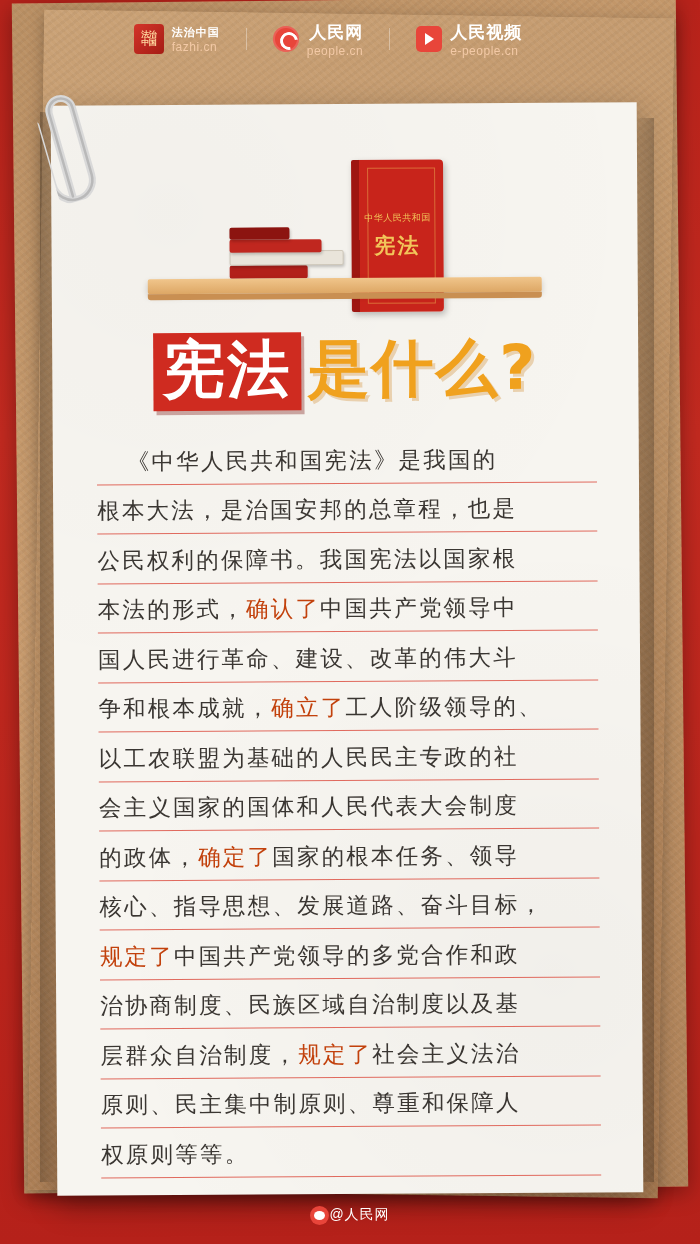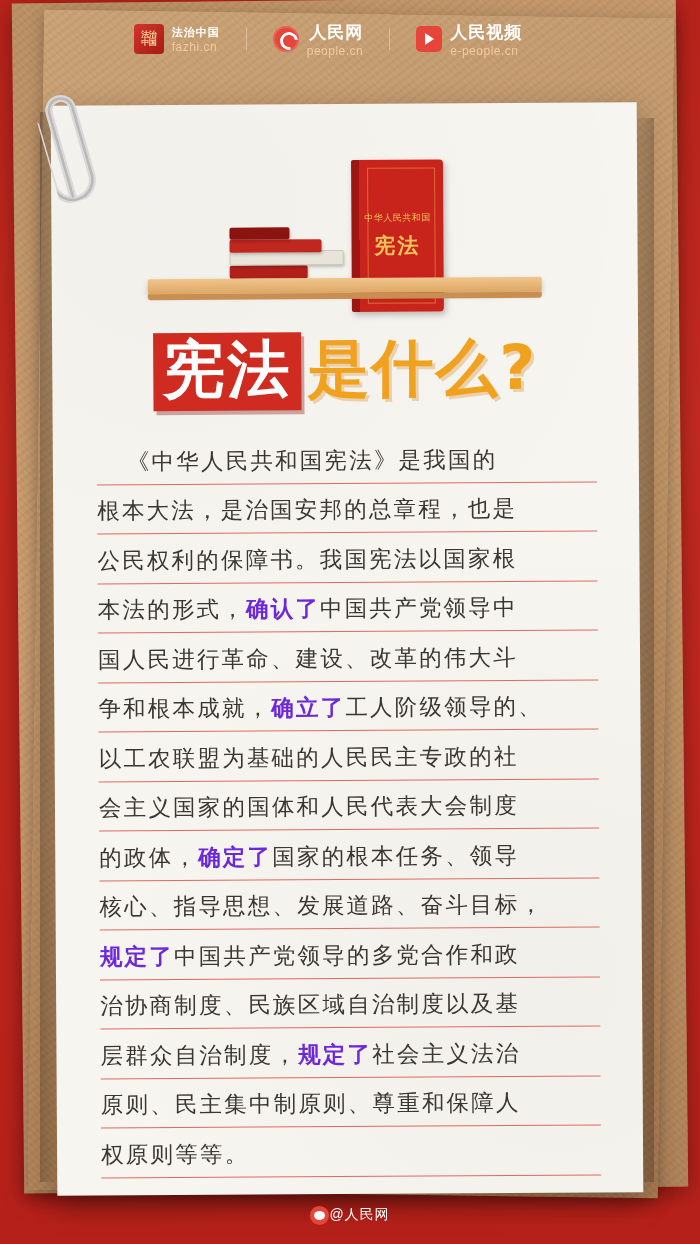--- a/index.html
+++ b/index.html
@@ -153,21 +153,21 @@
   .line{
     position:relative;height:48.5px;border-bottom:1px solid #e06a5e;
     white-space:nowrap;
   }
   .line .txt{
     position:absolute;left:0;bottom:7px;
     font-size:22.5px;letter-spacing:2.2px;color:#3a3632;
     font-family:"DejaVu Sans",sans-serif;
   }
   .line.indent .txt{left:30px;}
-  .hl{color:#6d28d9;font-weight:bold;}
+  .hl{color:#c2410c;}
 
   
   .weibo{
     position:absolute;left:0;bottom:14px;width:700px;height:30px;
     display:flex;align-items:center;justify-content:center;gap:0;z-index:50;
   }
   .weibo-icon{
     width:19px;height:19px;border-radius:50%;
     background:#e8453a;position:relative;
   }

